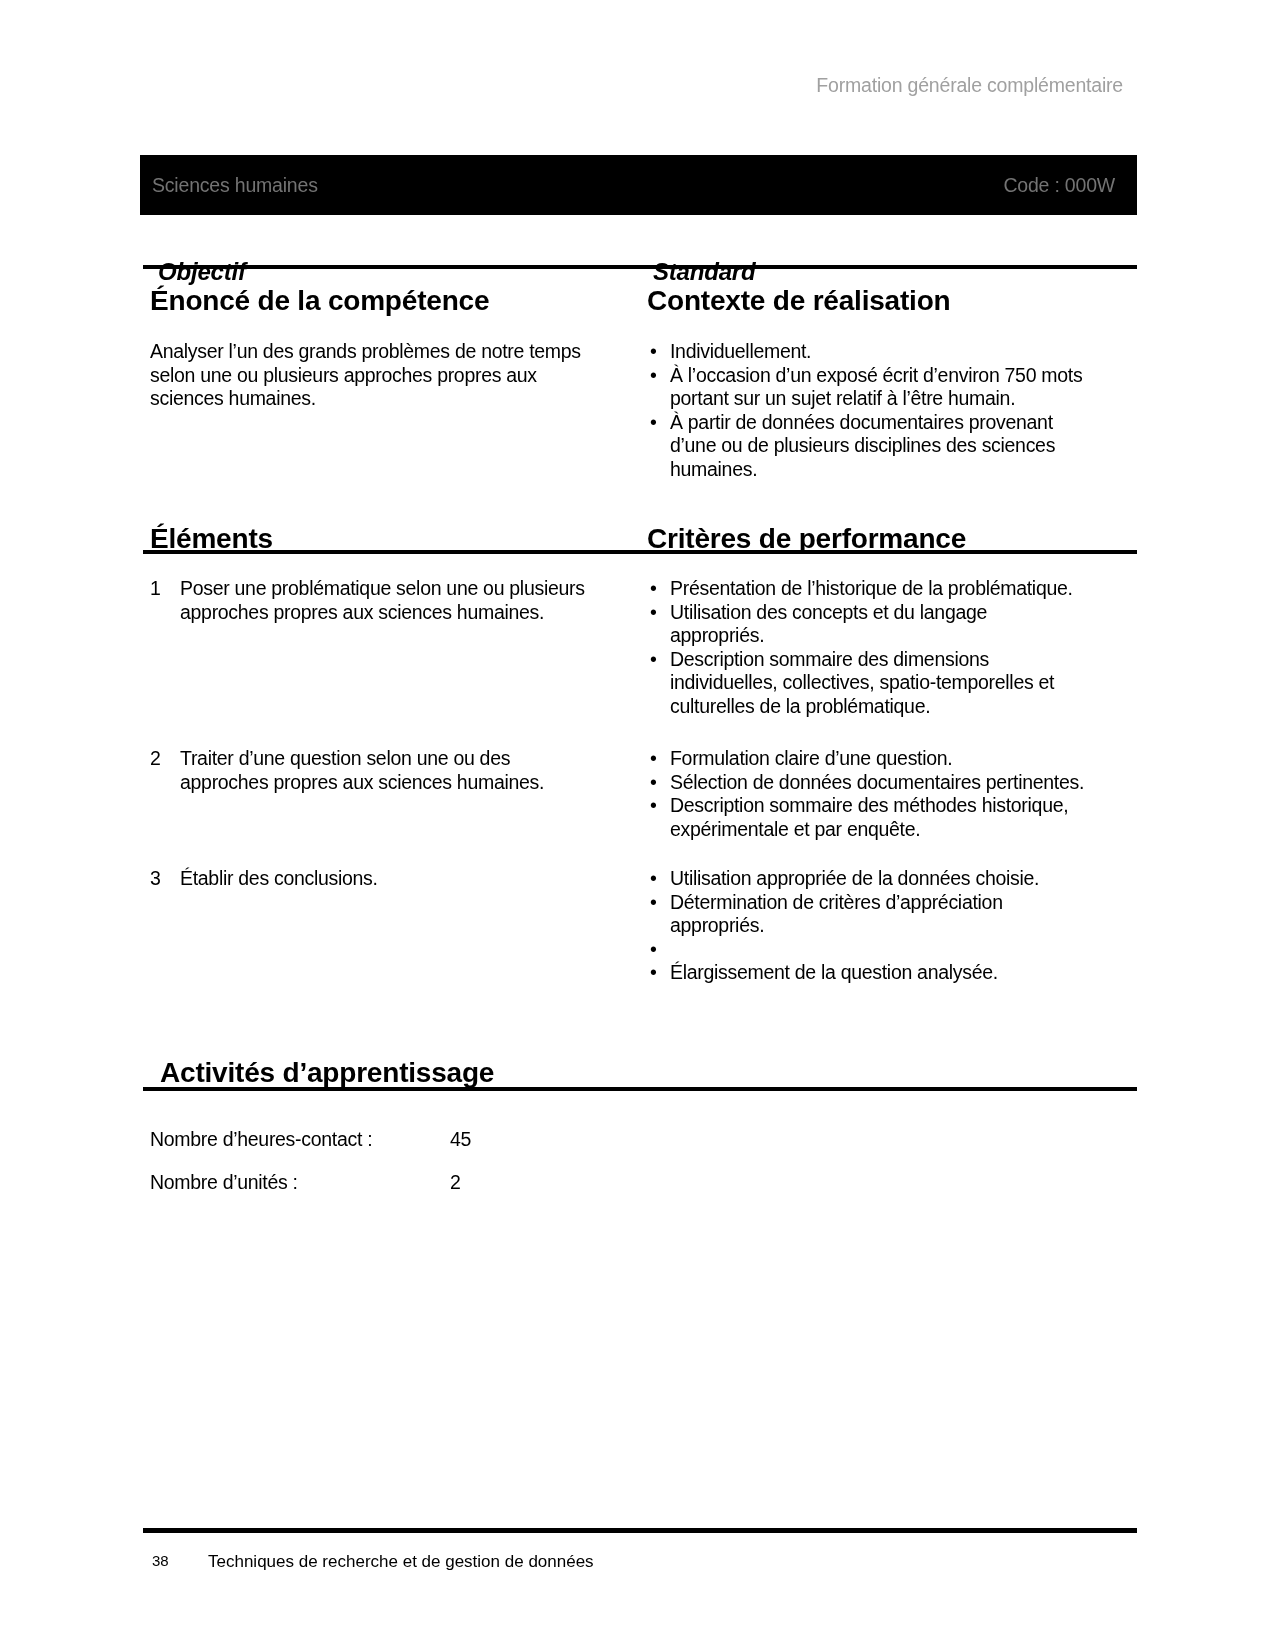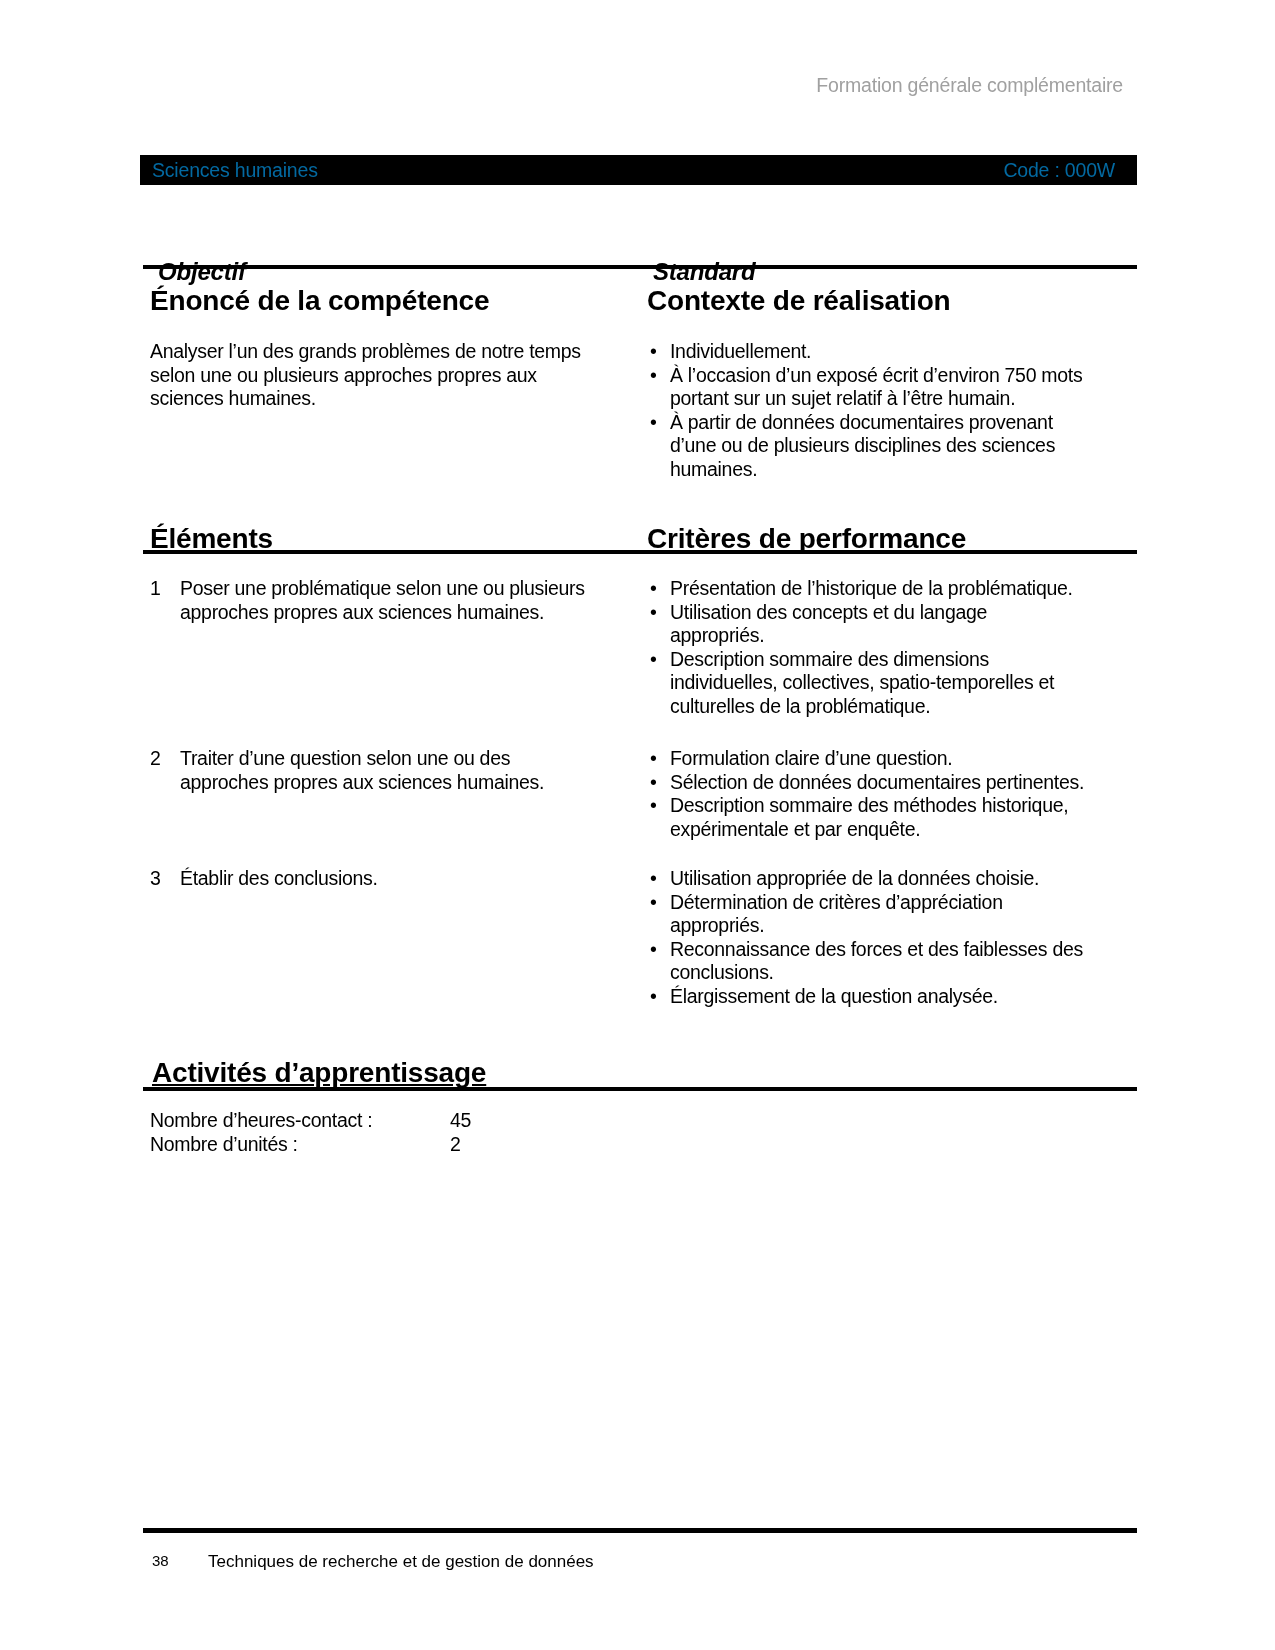--- a/index.html
+++ b/index.html
@@ -22,23 +22,23 @@
     letter-spacing: -0.2px;
     color: #a0a0a0;
     text-align: right;
   }
 
   .title-bar {
     position: absolute;
     top: 155px;
     left: 140px;
     width: 997px;
-    height: 30px;
+    height: 60px;
     background: #000000;
-    color: #0369a1;
+    color: #737373;
     display: flex;
     align-items: center;
     justify-content: space-between;
     padding: 0 22px 0 12px;
     box-sizing: border-box;
     font-size: 19.5px;
     letter-spacing: -0.2px;
   }
 
   .col-heads {
@@ -84,24 +84,24 @@
   .row-i2 { top: 747px; }
   .row-i3 { top: 867px; }
 
   ul.bullets { list-style: none; margin: 0; padding: 0; }
   ul.bullets li { display: flex; }
   .b-marker { flex: none; width: 23px; padding-left: 3px; box-sizing: border-box; }
 
   .num-row { display: flex; }
   .num { flex: none; width: 30px; }
 
-  .sec3-head { position: absolute; left: 152px; top: 1061px; text-decoration: underline; }
+  .sec3-head { position: absolute; left: 160px; top: 1061px; }
 
   .fields { position: absolute; left: 150px; top: 1109px; }
-  .field { display: flex; }
+  .field { display: flex; margin-top: 19px; }
   .field .label { width: 300px; flex: none; }
 
   .footer-pagenum { position: absolute; left: 152px; top: 1552px; font-size: 15px; }
   .footer-text { position: absolute; left: 208px; top: 1552px; font-size: 17px; }
 </style>
 </head>
 <body>
 
 <div class="page">
 
@@ -217,22 +217,20 @@
             <span class="b-marker">•</span>
             <span class="ml">Utilisation appropriée de la données choisie.</span>
           </li>
         <li>
             <span class="b-marker">•</span>
             <span class="ml">Détermination de critères d’appréciation
 appropriés.</span>
           </li>
         <li>
             <span class="b-marker">•</span>
-            <span class="ml">Reconnaissance des forces et des faiblesses des
-conclusions.</span>
           </li>
         <li>
             <span class="b-marker">•</span>
             <span class="ml">Élargissement de la question analysée.</span>
           </li>
       </ul>
     </div>
   </div>
 
   <div class="sec3-head sec-head">Activités d’apprentissage</div>

